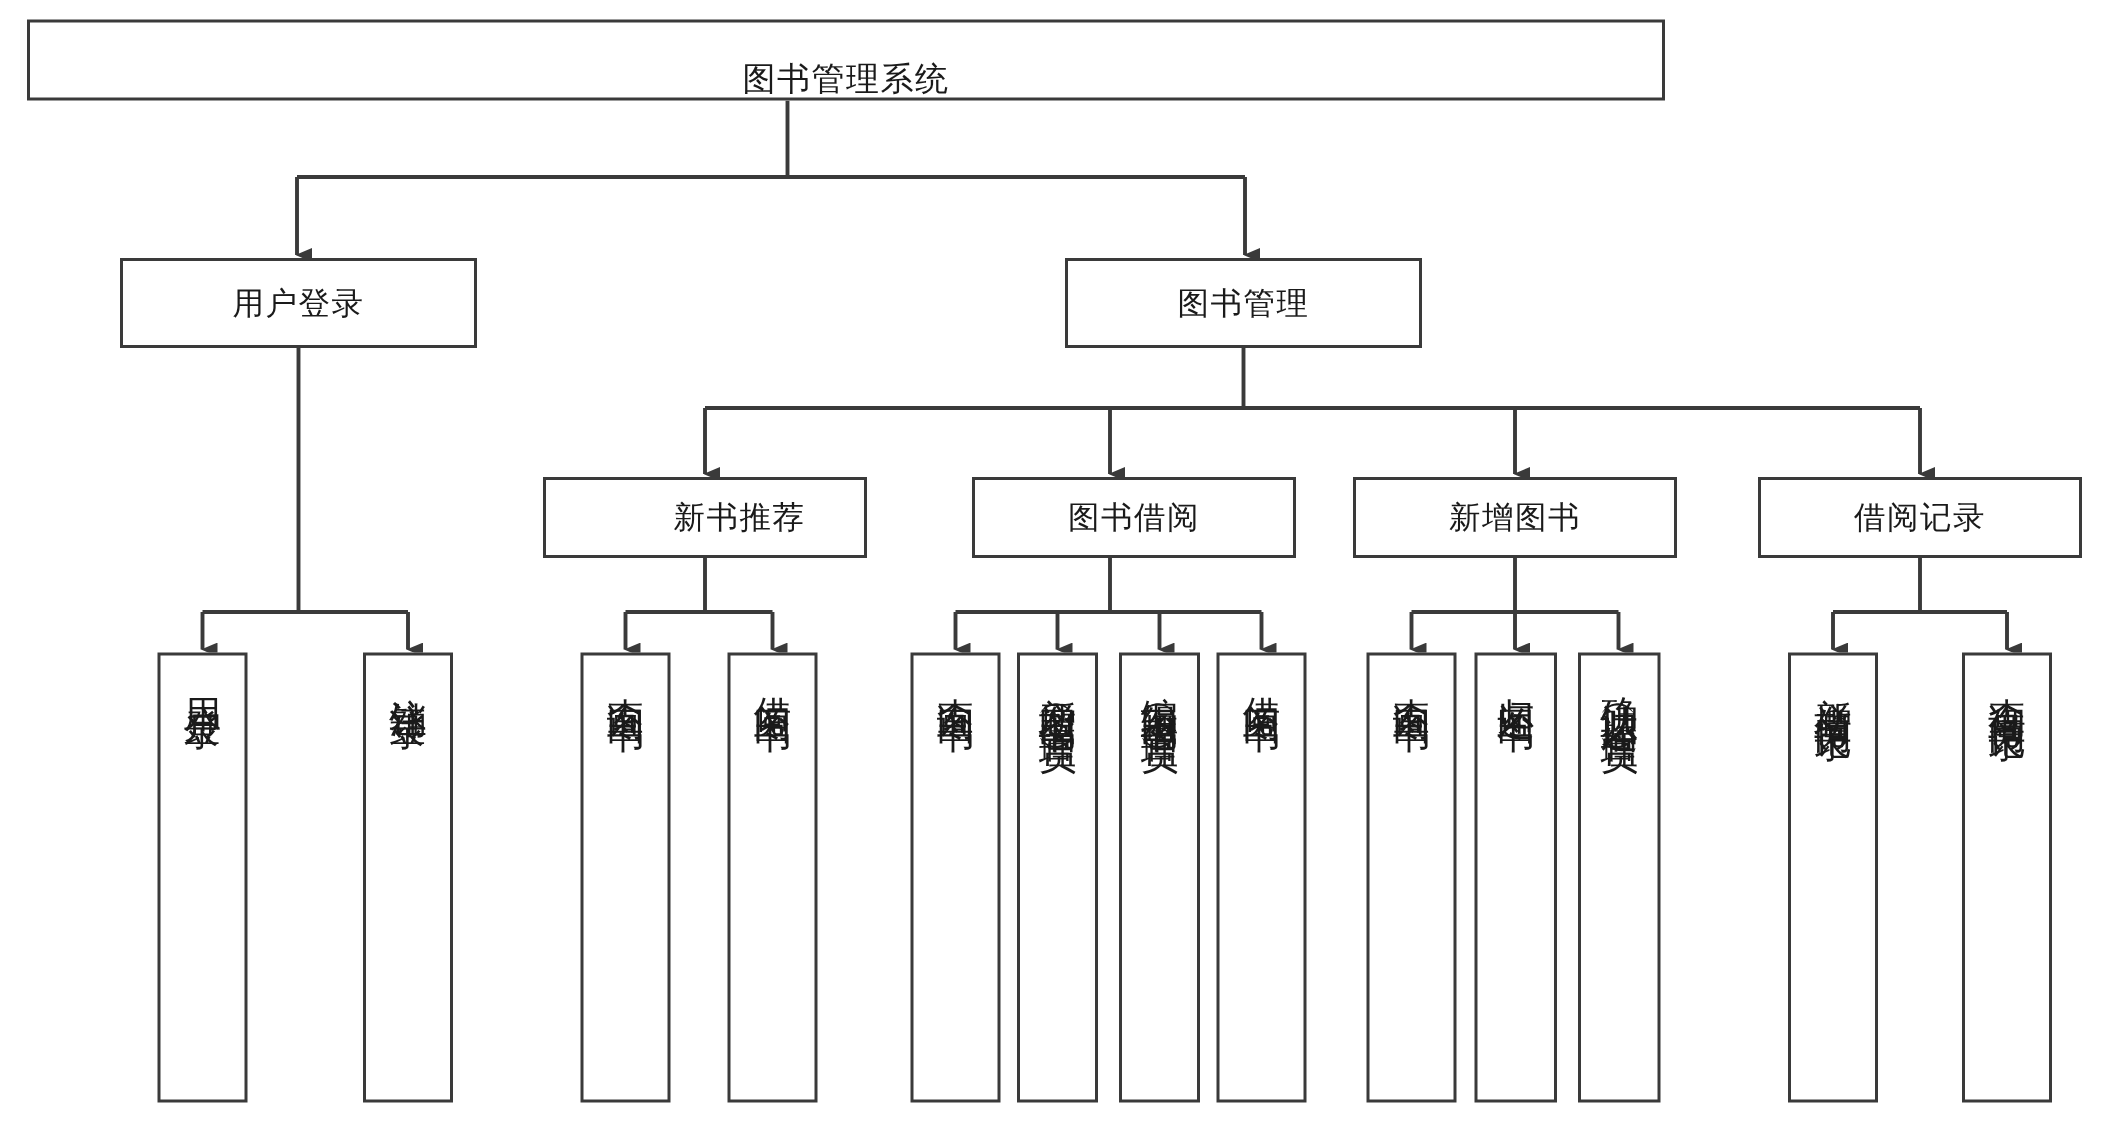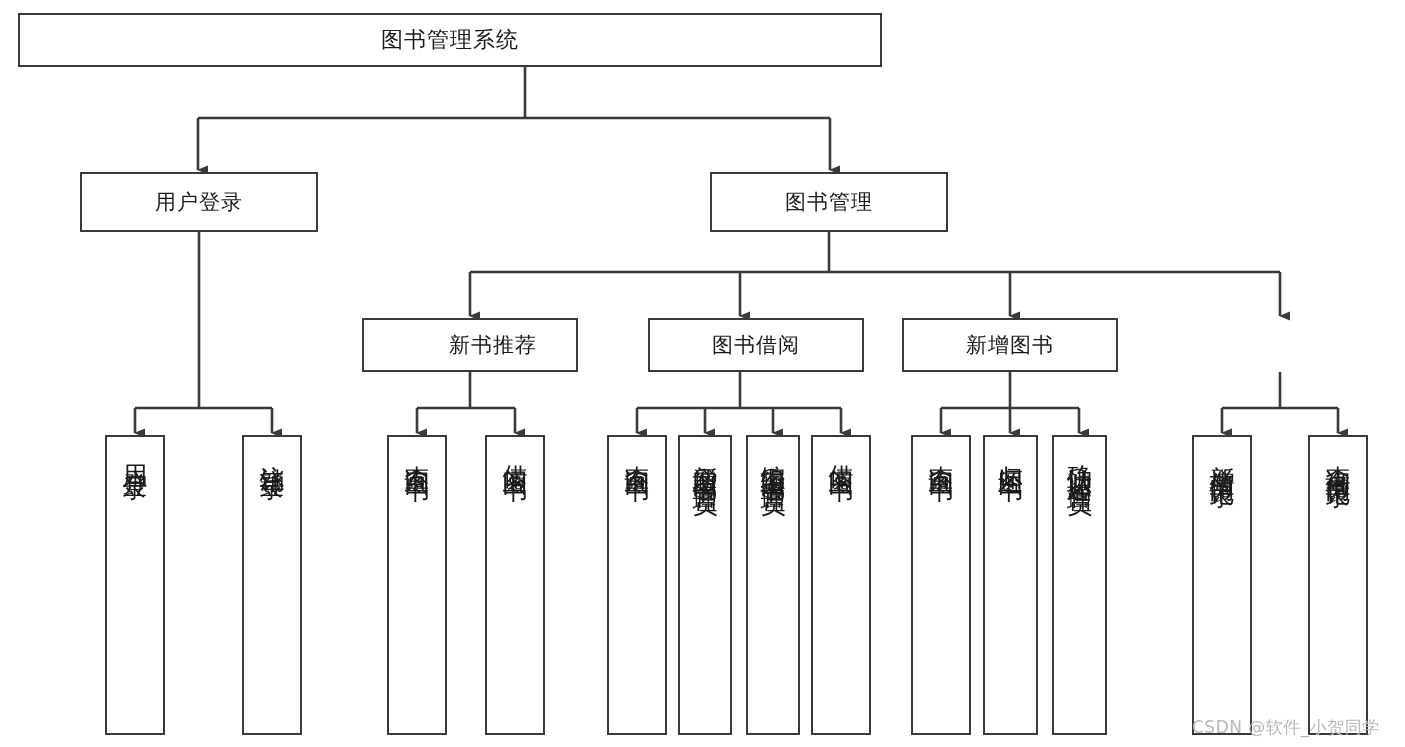--- a/index.html
+++ b/index.html
@@ -107,39 +107,42 @@
       <path d="M1010,408 L1010,433" marker-end="url(#arrow)"></path>
       <path d="M1079,408 L1079,433" marker-end="url(#arrow)"></path>
 
       <path d="M1280,372 L1280,408"></path>
       <path d="M1222,408 L1338,408"></path>
       <path d="M1222,408 L1222,433" marker-end="url(#arrow)"></path>
       <path d="M1338,408 L1338,433" marker-end="url(#arrow)"></path>
     </g>
   </svg>
 
-  <div class="node h-node root" style="left:18px;top:13px;width:864px;height:54px;">
+  <div class="node h-node root" style="left:18px;top:13px;width:1092px;height:54px;align-items:flex-end;">
     <span class="lbl">图书管理系统</span>
   </div>
 
   <div class="node h-node" style="left:80px;top:172px;width:238px;height:60px;">
     <span class="lbl">用户登录</span>
   </div>
   <div class="node h-node" style="left:710px;top:172px;width:238px;height:60px;">
     <span class="lbl">图书管理</span>
   </div>
 
   <div class="node h-node" style="left:362px;top:318px;width:216px;height:54px;padding-left:46px;">
     <span class="lbl">新书推荐</span>
   </div>
   <div class="node h-node" style="left:632px;top:318px;width:216px;height:54px;margin-left:16px;">
     <span class="lbl">图书借阅</span>
   </div>
   <div class="node h-node" style="left:902px;top:318px;width:216px;height:54px;">
     <span class="lbl">新增图书</span>
+  </div>
+  <div class="node h-node" style="left:1172px;top:318px;width:216px;height:54px;">
+    <span class="lbl">借阅记录</span>
   </div>
 
   <div class="node v-node" style="left:105px;top:435px;width:60px;height:300px;">
     <span class="lbl">用户登录</span>
   </div>
   <div class="node v-node" style="left:242px;top:435px;width:60px;height:300px;">
     <span class="lbl">注销登录</span>
   </div>
 
   <div class="node v-node" style="left:387px;top:435px;width:60px;height:300px;">
@@ -172,15 +175,14 @@
     <span class="lbl">确认归还（管理员）</span>
   </div>
 
   <div class="node v-node" style="left:1192px;top:435px;width:60px;height:300px;">
     <span class="lbl">新增借阅记录</span>
   </div>
   <div class="node v-node" style="left:1308px;top:435px;width:60px;height:300px;">
     <span class="lbl">查询借阅记录</span>
   </div>
 
-  <div class="watermark" style="left:1192px;top:716px;">CSDN @软件_小贺同学</div>
 
 </div>
 
 </body></html>

